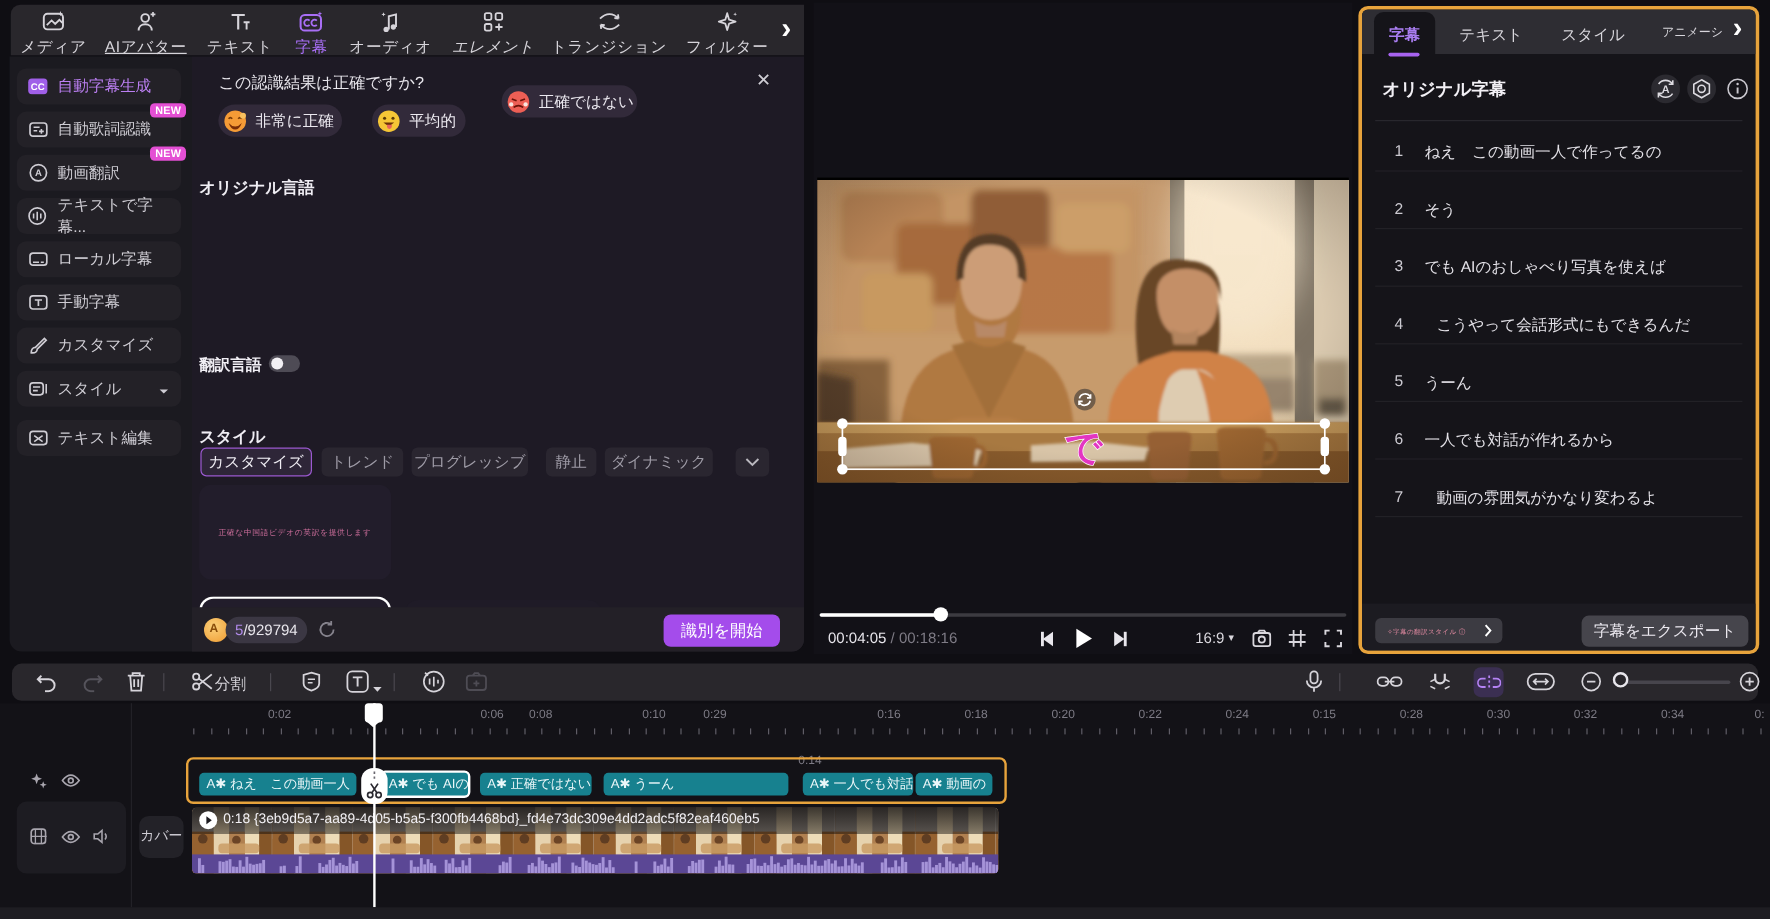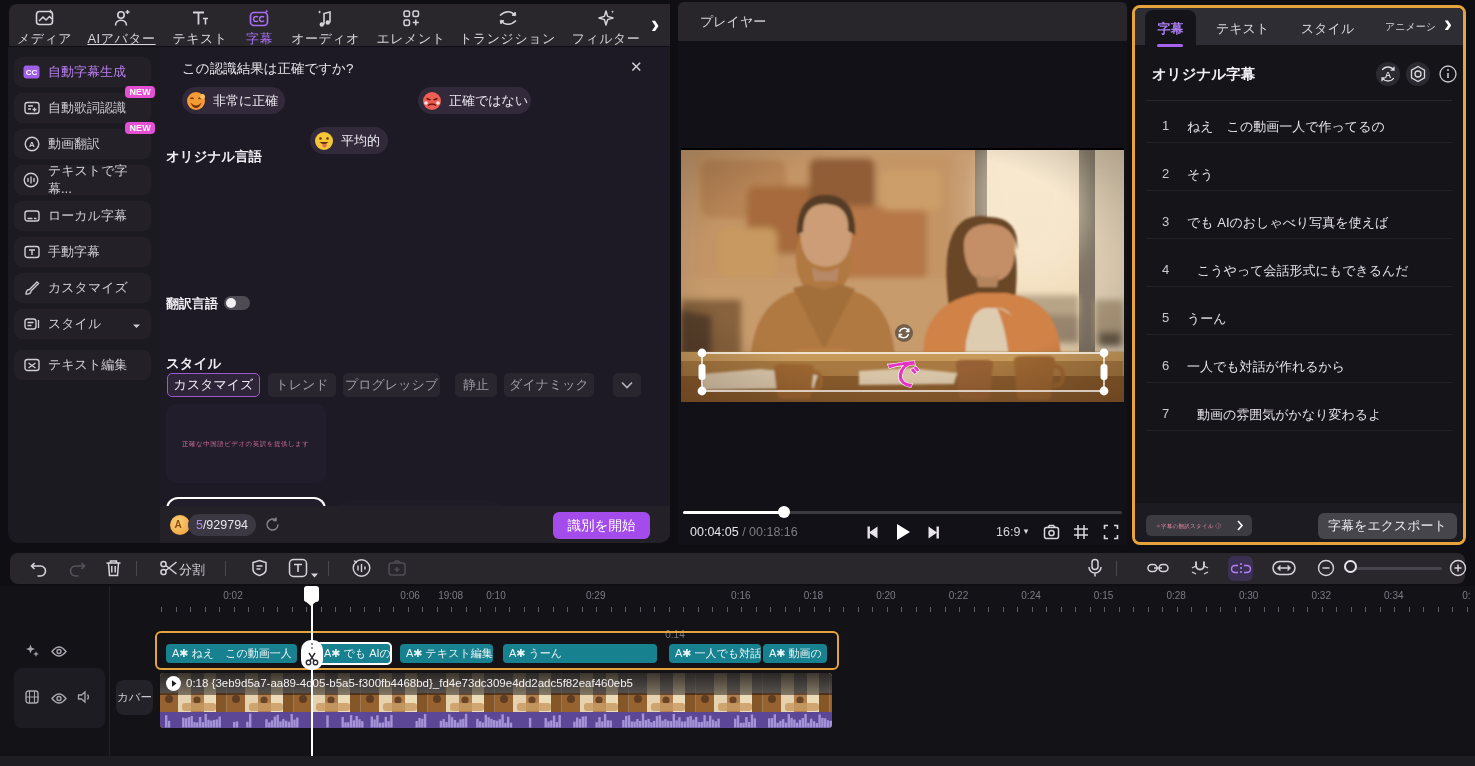--- a/index.html
+++ b/index.html
@@ -89,21 +89,21 @@
       <div class="ic">
           <svg width="19" height="19" viewBox="0 0 19 19">
             <path d="M8 15.5 V4.5 l6-1.5 v10.5" fill="none" stroke="#d6d4da" stroke-width="1.6"></path>
             <circle cx="5.8" cy="15.5" r="2.2" fill="#d6d4da"></circle>
             <circle cx="11.8" cy="13.5" r="2.2" fill="#d6d4da"></circle>
             <path d="M3.6 1.2 l.5 1.3 1.3.5 -1.3.5 -.5 1.3 -.5-1.3 -1.3-.5 1.3-.5z" fill="#d6d4da"></path>
           </svg>
         </div>
       <div class="lb">オーディオ</div>
     </div>
-    <div class="navitem" style="left:363px;width:78px;">
+    <div class="navitem" style="left:363px;width:78px;font-style:italic;">
       <div class="ic">
           <svg width="19" height="19" viewBox="0 0 19 19">
             <rect x="2" y="2" width="5.5" height="5.5" rx="1.5" fill="none" stroke="#d6d4da" stroke-width="1.5"></rect>
             <rect x="11" y="2" width="5.5" height="5.5" rx="1.5" fill="none" stroke="#d6d4da" stroke-width="1.5"></rect>
             <rect x="2" y="11" width="5.5" height="5.5" rx="1.5" fill="none" stroke="#d6d4da" stroke-width="1.5"></rect>
             <path d="M13.8 10.5 v6 M10.8 13.5 h6" stroke="#d6d4da" stroke-width="1.5"></path>
           </svg>
         </div>
       <div class="lb">エレメント</div>
     </div>
@@ -211,32 +211,32 @@
     <div class="pill" style="left:22px;top:40px;width:103px;">
       <span class="emo">
           <svg width="22" height="22" viewBox="0 0 22 22">
             <circle cx="11" cy="11" r="9" fill="#f59b36"></circle>
             <path d="M5.5 9 q1.5-2 3 0 M13.5 9 q1.5-2 3 0" stroke="#7a3b06" stroke-width="1.4" fill="none"></path>
             <path d="M5.5 12.5 q5.5 6 11 0 q-2 5.5-5.5 5.5 t-5.5-5.5z" fill="#7a2d06"></path>
             <circle cx="17.5" cy="6.5" r="2.5" fill="#f8c05e"></circle>
           </svg>
         </span>非常に正確
     </div>
-    <div class="pill" style="left:150px;top:40px;width:78px;margin-top:40px;">
+    <div class="pill" style="left:150px;top:40px;width:78px;">
       <span class="emo">
           <svg width="22" height="22" viewBox="0 0 22 22">
             <circle cx="11" cy="11" r="9" fill="#f5c636"></circle>
             <circle cx="7.5" cy="8.5" r="1.3" fill="#5a3a06"></circle>
             <circle cx="14.5" cy="8.5" r="1.3" fill="#5a3a06"></circle>
             <path d="M6.5 12 q4.5 4.5 9 0z" fill="#6a3206"></path>
             <path d="M9.5 14 h4 v1.5 a2 2 0 0 1-4 0z" fill="#e8635a"></path>
           </svg>
         </span>平均的
     </div>
-    <div class="pill" style="left:258px;top:40px;width:113px;font-family:Liberation Serif, serif;">
+    <div class="pill" style="left:258px;top:24px;width:113px;font-family:Liberation Serif, serif;">
       <span class="emo">
           <svg width="22" height="22" viewBox="0 0 22 22">
             <circle cx="11" cy="11" r="9" fill="#ed5f55"></circle>
             <path d="M5.5 8.5 l4 1.5 M16.5 8.5 l-4 1.5" stroke="#6a1208" stroke-width="1.4"></path>
             <path d="M7 15.5 q4-3 8 0" stroke="#6a1208" stroke-width="1.4" fill="none"></path>
             <circle cx="5" cy="13" r="1.8" fill="#f8f4f0" opacity=".9"></circle>
             <circle cx="17" cy="13" r="1.8" fill="#f8f4f0" opacity=".9"></circle>
           </svg>
         </span>正確ではない
     </div>
@@ -266,21 +266,20 @@
           <span style="position:absolute;left:4.5px;top:4px;font-size:10px;font-weight:bold;color:#8a4d0a;">A</span>
         </div>
       <div class="abs" style="left:28px;top:8px;width:68px;height:22px;background:#3b3743;border-radius:11px;line-height:22px;text-align:center;font-size:12.5px;color:#e8e6ec;"><span style="color:#af89e8;">5</span>/929794</div>
       <div class="abs" style="left:104px;top:10px;"><svg width="17" height="17" viewBox="0 0 17 17">
             <path d="M14 8.5 a5.5 5.5 0 1 1-2-4.2 M12 1.5 v3 h-3" stroke="#86838d" stroke-width="1.5" fill="none"></path>
           </svg></div>
       <div class="abs" style="left:393px;top:6px;width:97px;height:27px;background:#a44ceb;border-radius:6px;color:#fff;font-size:13.5px;text-align:center;line-height:27px;">識別を開始</div>
     </div>
   </div>
   <div class="abs" id="player">
-    <div class="abs" id="playerhead">プレイヤー</div>
     <div class="abs" style="left:3px;top:146px;width:443px;height:254px;background:#000;">
     <svg class="abs" style="left:0;top:2px;" width="443" height="252" viewBox="0 0 443 252">
       <defs>
         <linearGradient id="wall" x1="0" y1="0" x2="1" y2="1">
           <stop offset="0" stop-color="#bd9770"></stop>
               <stop offset=".55" stop-color="#c29a72"></stop>
               <stop offset="1" stop-color="#9e7142"></stop>
         </linearGradient>
         <linearGradient id="winlight" x1="0" y1="0" x2="0" y2="1">
           <stop offset="0" stop-color="#f6ecd9"></stop>
@@ -588,22 +587,22 @@
           <circle cx="9" cy="9" r="7.5" fill="none" stroke="#d6d4da" stroke-width="1.4"></circle>
           <path d="M5.5 9 h7 M9 5.5 v7" stroke="#d6d4da" stroke-width="1.5"></path>
         </svg>
       </div>
   </div>
   <div class="abs" id="tlarea">
     <div class="sep" style="left:109px;top:0;height:170px;background:#222127;"></div>
     <div id="ruler">
         <div class="tlabel" style="left:233px;">0:02</div>
         <div class="tlabel" style="left:378.1px;margin-left:32px;">0:06</div>
-        <div class="tlabel" style="left:450.65px;">19:08</div>
-        <div class="tlabel" style="left:496px;">0:10</div>
+        <div class="tlabel" style="left:450.65px;">0:08</div>
+        <div class="tlabel" style="left:545px;">0:10</div>
         <div class="tlabel" style="left:595.75px;">0:29</div>
         <div class="tlabel" style="left:675px;margin-top:39px;">0:14</div>
         <div class="tlabel" style="left:740.8499999999999px;">0:16</div>
         <div class="tlabel" style="left:813.4px;">0:18</div>
         <div class="tlabel" style="left:885.9499999999999px;">0:20</div>
         <div class="tlabel" style="left:958.5px;">0:22</div>
         <div class="tlabel" style="left:1031.05px;">0:24</div>
         <div class="tlabel" style="left:1103.6px;">0:15</div>
         <div class="tlabel" style="left:1176.15px;">0:28</div>
         <div class="tlabel" style="left:1248.6999999999998px;">0:30</div>
@@ -1026,21 +1025,21 @@
             <rect x="661.2" y="5.9" width="2.4" height="9.6" fill="#a593d8"></rect>
             <rect x="664.0" y="6.3" width="2.4" height="9.2" fill="#a593d8"></rect>
             <rect x="666.8" y="8.3" width="2.4" height="7.2" fill="#a593d8"></rect>
             <rect x="669.6" y="8.8" width="2.4" height="6.7" fill="#a593d8"></rect>
           </svg></div>
     </div>
 
     <div class="abs" style="left:155px;top:45px;width:684px;height:39px;border:2.5px solid #e7a33c;border-radius:6px;"></div>
     <div class="clip" style="left:166px;top:58px;width:131px;">A✱ ねえ　この動画一人</div>
     <div class="clip" style="left:316px;top:56px;width:76px;height:23px;border:2px solid #fff;border-radius:5px;background:#17818f;">A✱ でも AIの|</div>
-    <div class="clip" style="left:400px;top:58px;width:93px;">A✱ テキスト編集</div>
+    <div class="clip" style="left:400px;top:58px;width:93px;">A✱ 正確ではない</div>
     <div class="clip" style="left:503px;top:58px;width:154px;">A✱ うーん</div>
     <div class="clip" style="left:669px;top:58px;width:92px;">A✱ 一人でも対話</div>
     <div class="clip" style="left:763px;top:58px;width:64px;">A✱ 動画の</div>
 
     <div class="abs" style="left:310.5px;top:0;width:2px;height:170px;background:#fff;"></div>
     <div class="abs" style="left:304px;top:0;width:15px;height:16px;background:#fff;border-radius:3px;"></div>
     <div class="abs" style="left:304px;top:14px;width:0;height:0;border-left:7.5px solid transparent;border-right:7.5px solid transparent;border-top:6px solid #fff;"></div>
     <div class="abs" style="left:301px;top:54px;width:22px;height:30px;background:#fff;border-radius:10px;">
       <svg width="22" height="30" viewBox="0 0 22 30">
           <path d="M11 3 v7" stroke="#6a6870" stroke-width="1.4" stroke-dasharray="2 2"></path>

